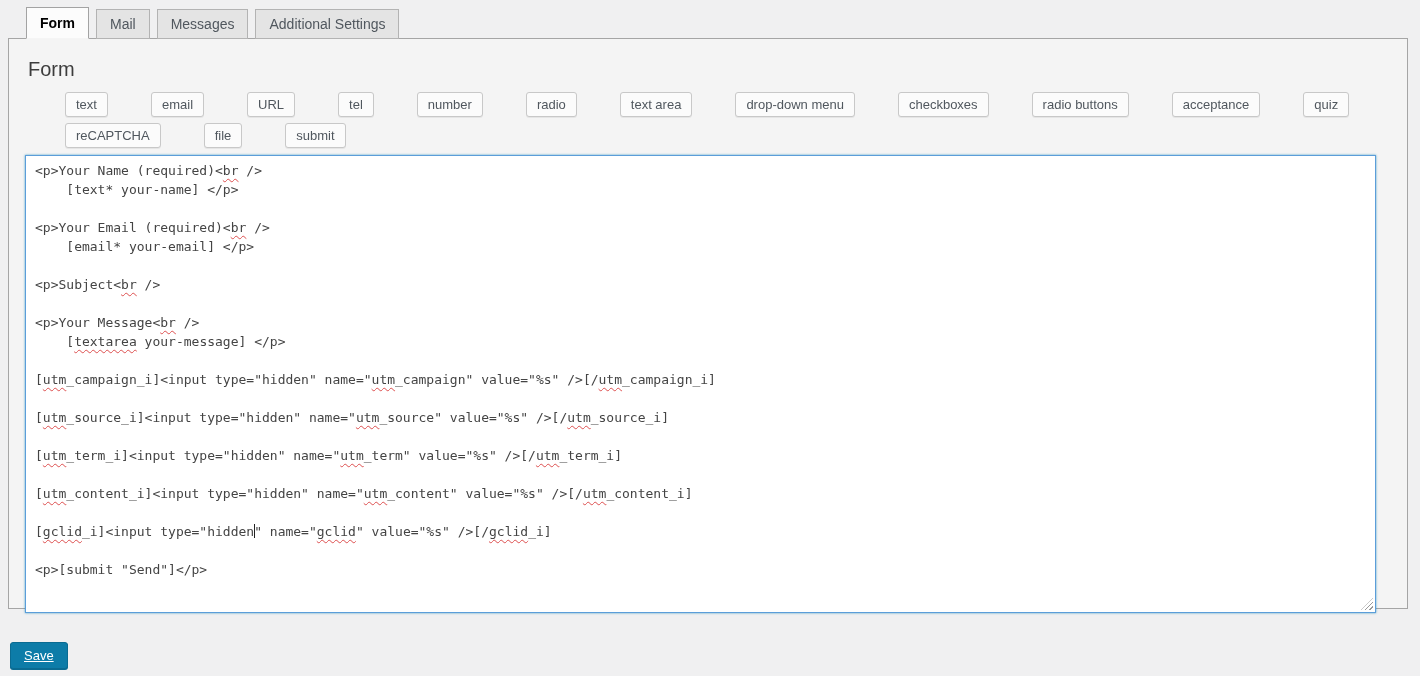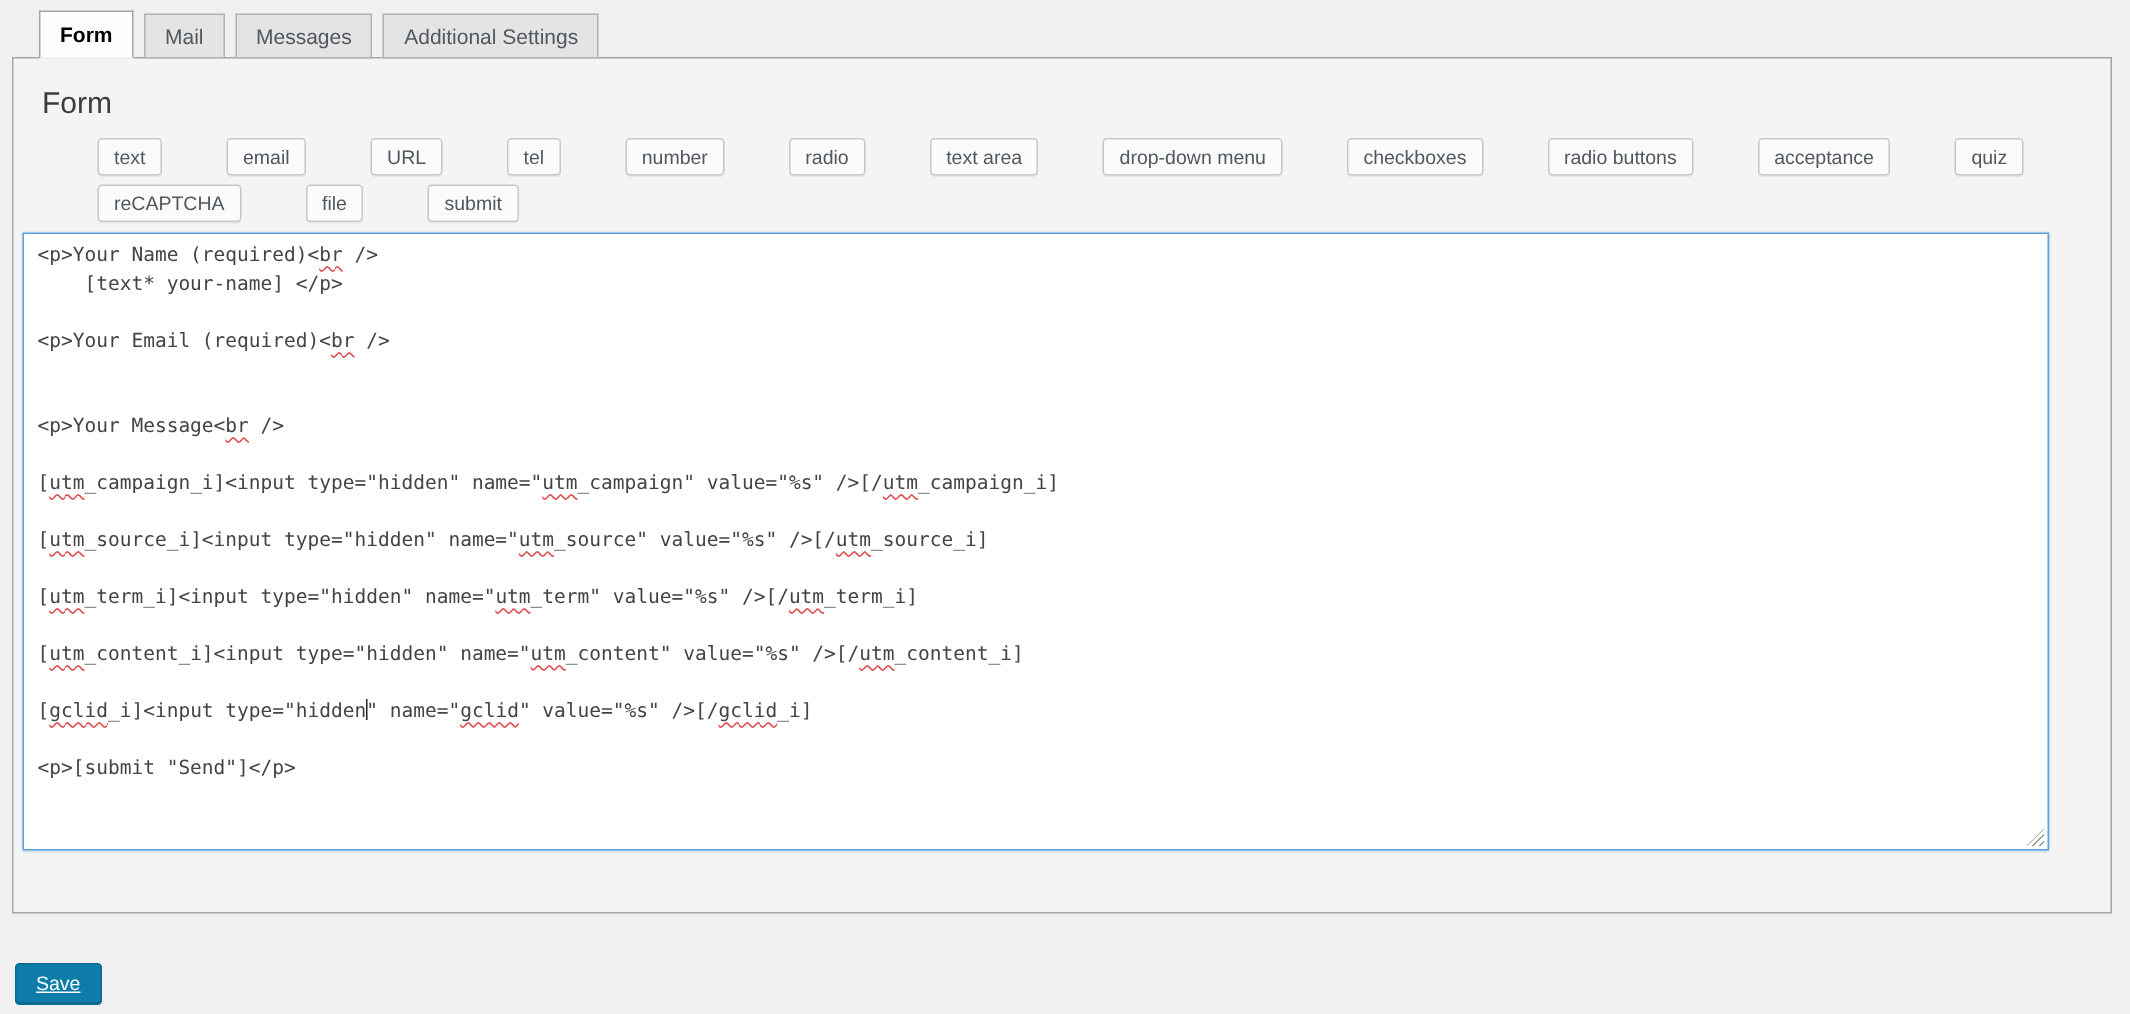--- a/index.html
+++ b/index.html
@@ -76,23 +76,23 @@
     line-height: 1;
     box-shadow: 0 1px 0 rgba(0,0,0,.06);
     cursor: pointer;
     white-space: nowrap;
     margin-left: 37px;
   }
 
   
   .editor {
     position: relative;
-    margin-left: 6px;
+    margin-left: 16px;
     width: 1351px;
-    height: 412px;
+    height: 458px;
     background: #ffffff;
     border: 1px solid #5b9dd9;
     box-shadow: 0 0 2px rgba(30,140,190,.8);
     padding: 5px 9px;
     font-family: "DejaVu Sans Mono", monospace;
     font-size: 13px;
     color: #444;
     overflow: hidden;
     cursor: text;
   }
@@ -173,23 +173,26 @@
       <button class="tag-btn">file</button>
       <button class="tag-btn">submit</button>
     </div>
 
   <div class="editor">
     <div id="editor-content">
         <div class="code-line">&lt;p&gt;Your Name (required)&lt;<span class="misspell">br</span> /&gt;</div>
         <div class="code-line">    [text* your-name] &lt;/p&gt;</div>
         <div class="code-line"></div>
         <div class="code-line">&lt;p&gt;Your Email (required)&lt;<span class="misspell">br</span> /&gt;</div>
-        <div class="code-line"></div>
+        <div class="code-line">    [email* your-email] &lt;/p&gt;</div>
+        <div class="code-line"></div>
+        <div class="code-line">&lt;p&gt;Subject&lt;<span class="misspell">br</span> /&gt;</div>
         <div class="code-line"></div>
         <div class="code-line">&lt;p&gt;Your Message&lt;<span class="misspell">br</span> /&gt;</div>
+        <div class="code-line">    [<span class="misspell">textarea</span> your-message] &lt;/p&gt;</div>
         <div class="code-line"></div>
         <div class="code-line">[<span class="misspell">utm</span>_campaign_i]&lt;input type="hidden" name="<span class="misspell">utm</span>_campaign" value="%s" /&gt;[/<span class="misspell">utm</span>_campaign_i]</div>
         <div class="code-line"></div>
         <div class="code-line">[<span class="misspell">utm</span>_source_i]&lt;input type="hidden" name="<span class="misspell">utm</span>_source" value="%s" /&gt;[/<span class="misspell">utm</span>_source_i]</div>
         <div class="code-line"></div>
         <div class="code-line">[<span class="misspell">utm</span>_term_i]&lt;input type="hidden" name="<span class="misspell">utm</span>_term" value="%s" /&gt;[/<span class="misspell">utm</span>_term_i]</div>
         <div class="code-line"></div>
         <div class="code-line">[<span class="misspell">utm</span>_content_i]&lt;input type="hidden" name="<span class="misspell">utm</span>_content" value="%s" /&gt;[/<span class="misspell">utm</span>_content_i]</div>
         <div class="code-line"></div>
         <div class="code-line">[<span class="misspell">gclid</span>_i]&lt;input type="hidden<span class="caret"></span>" name="<span class="misspell">gclid</span>" value="%s" /&gt;[/<span class="misspell">gclid</span>_i]</div>

